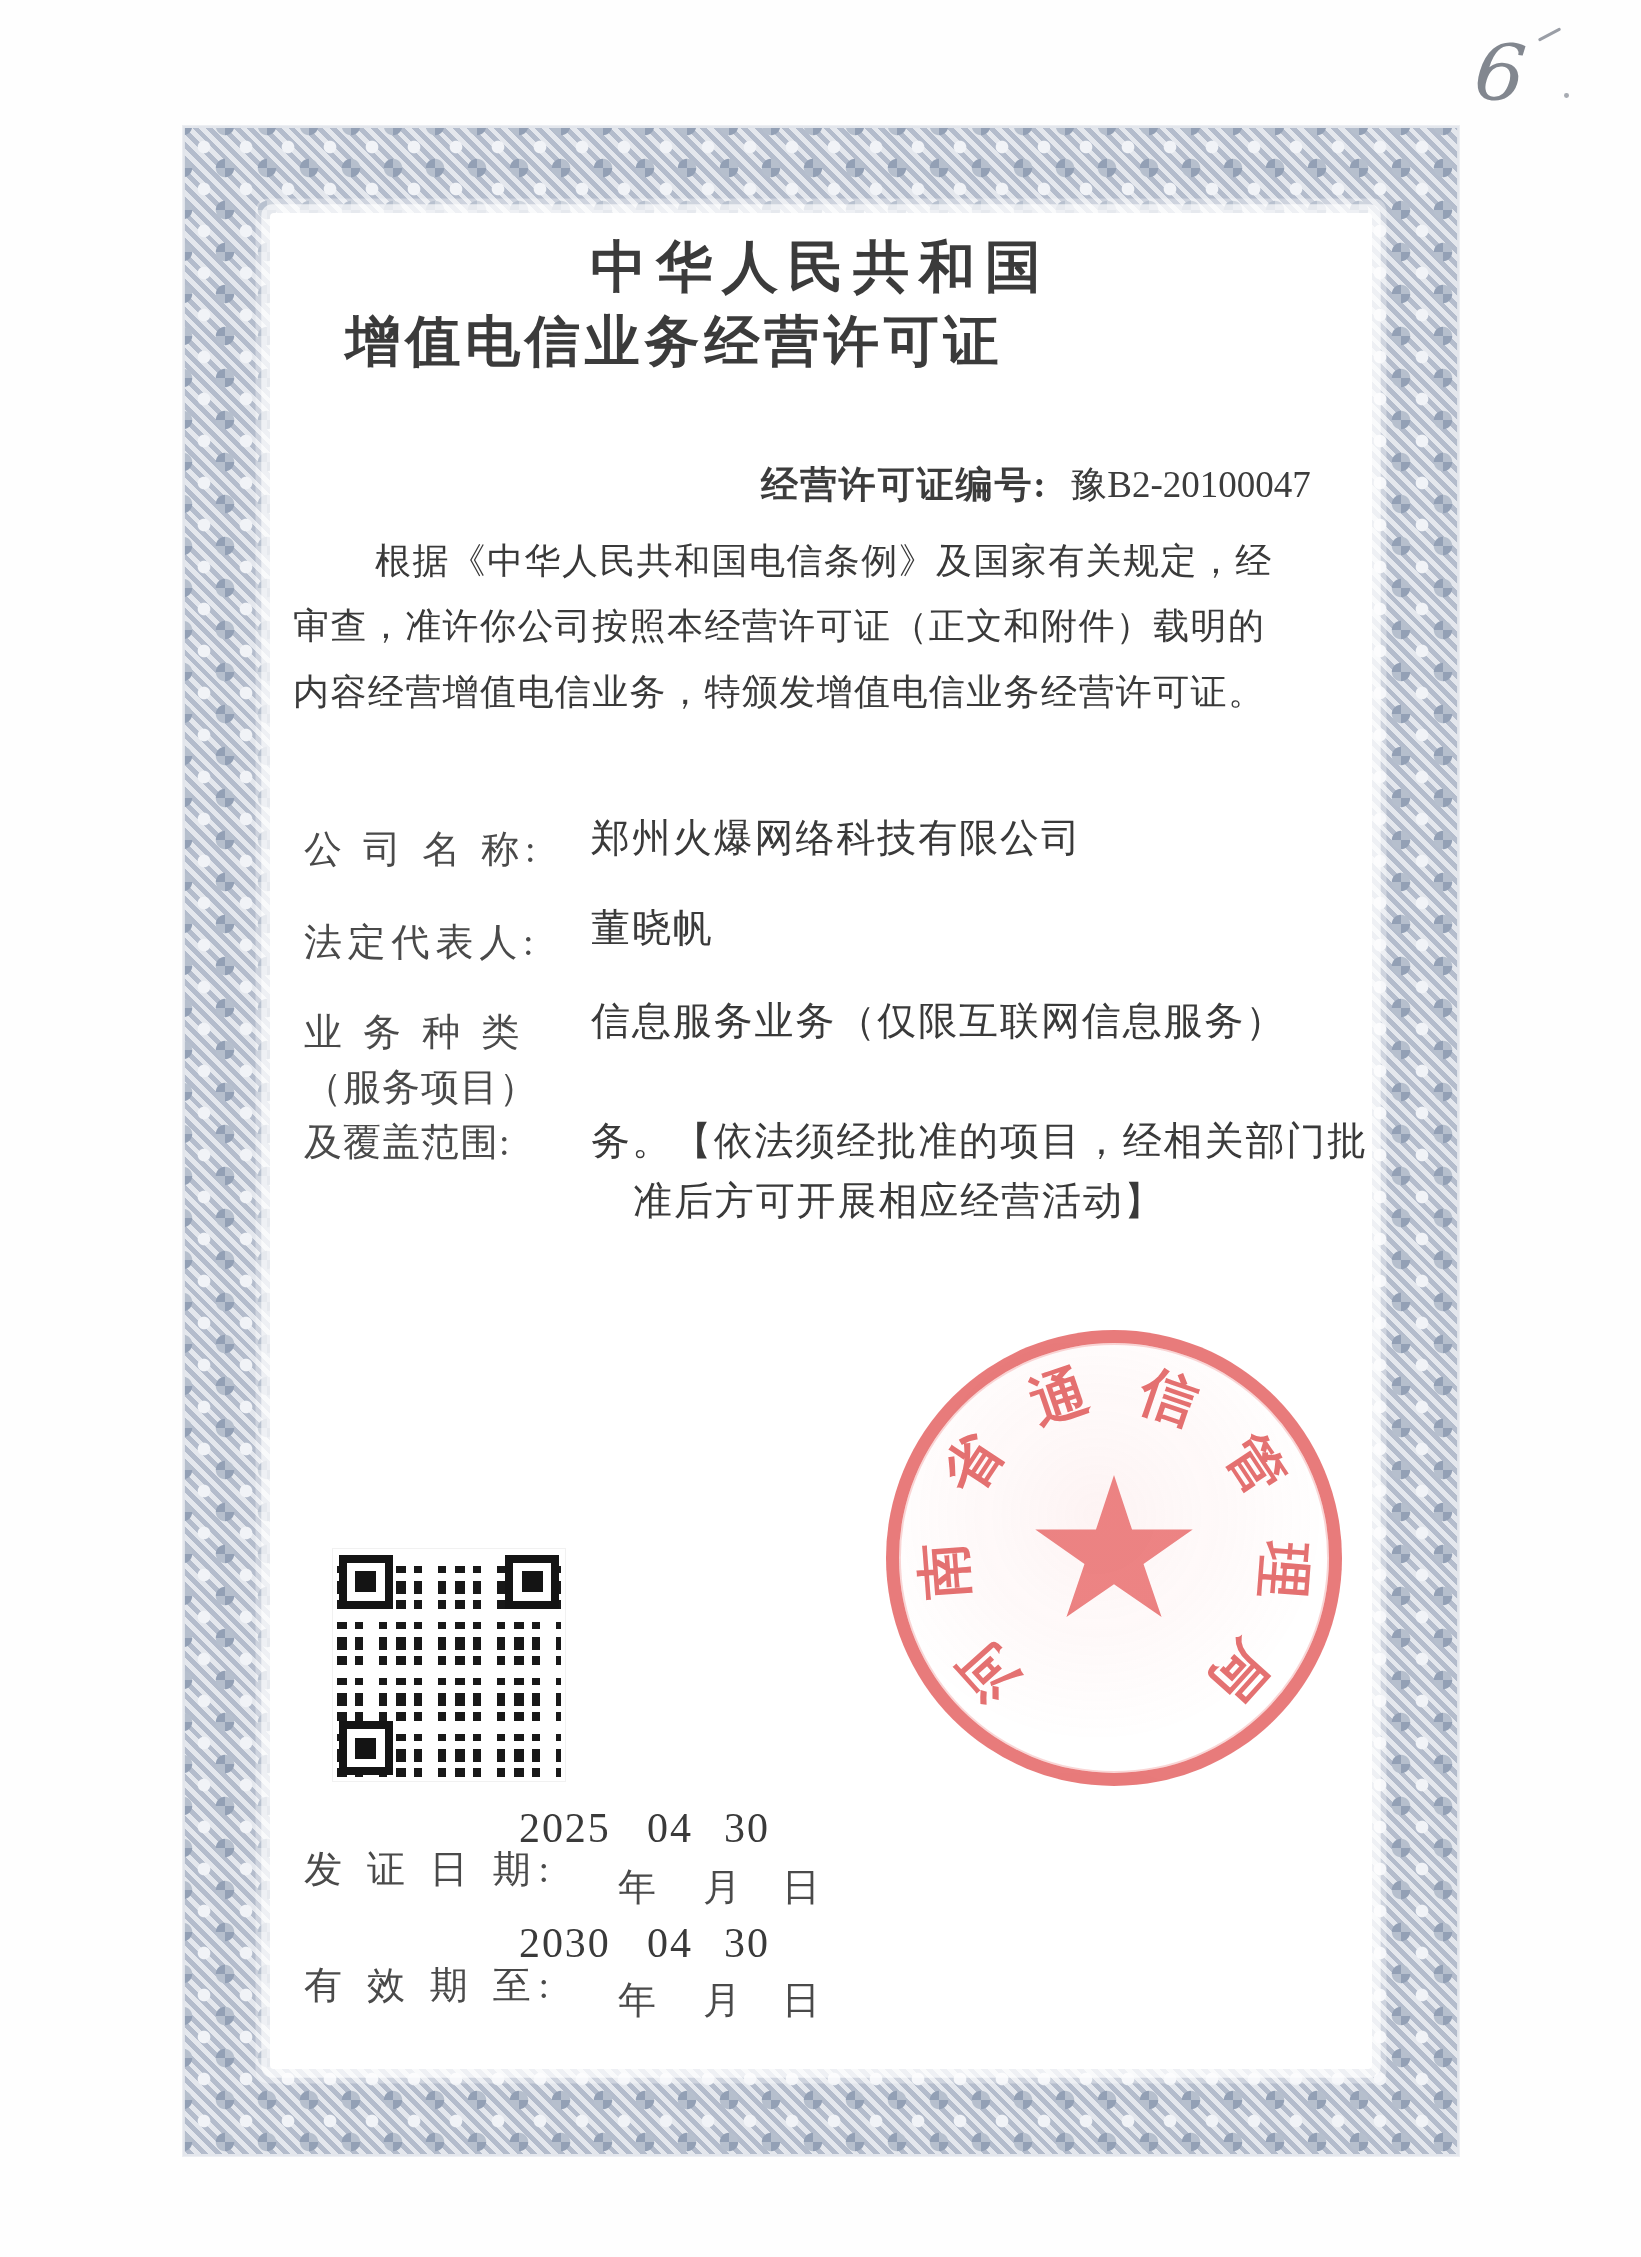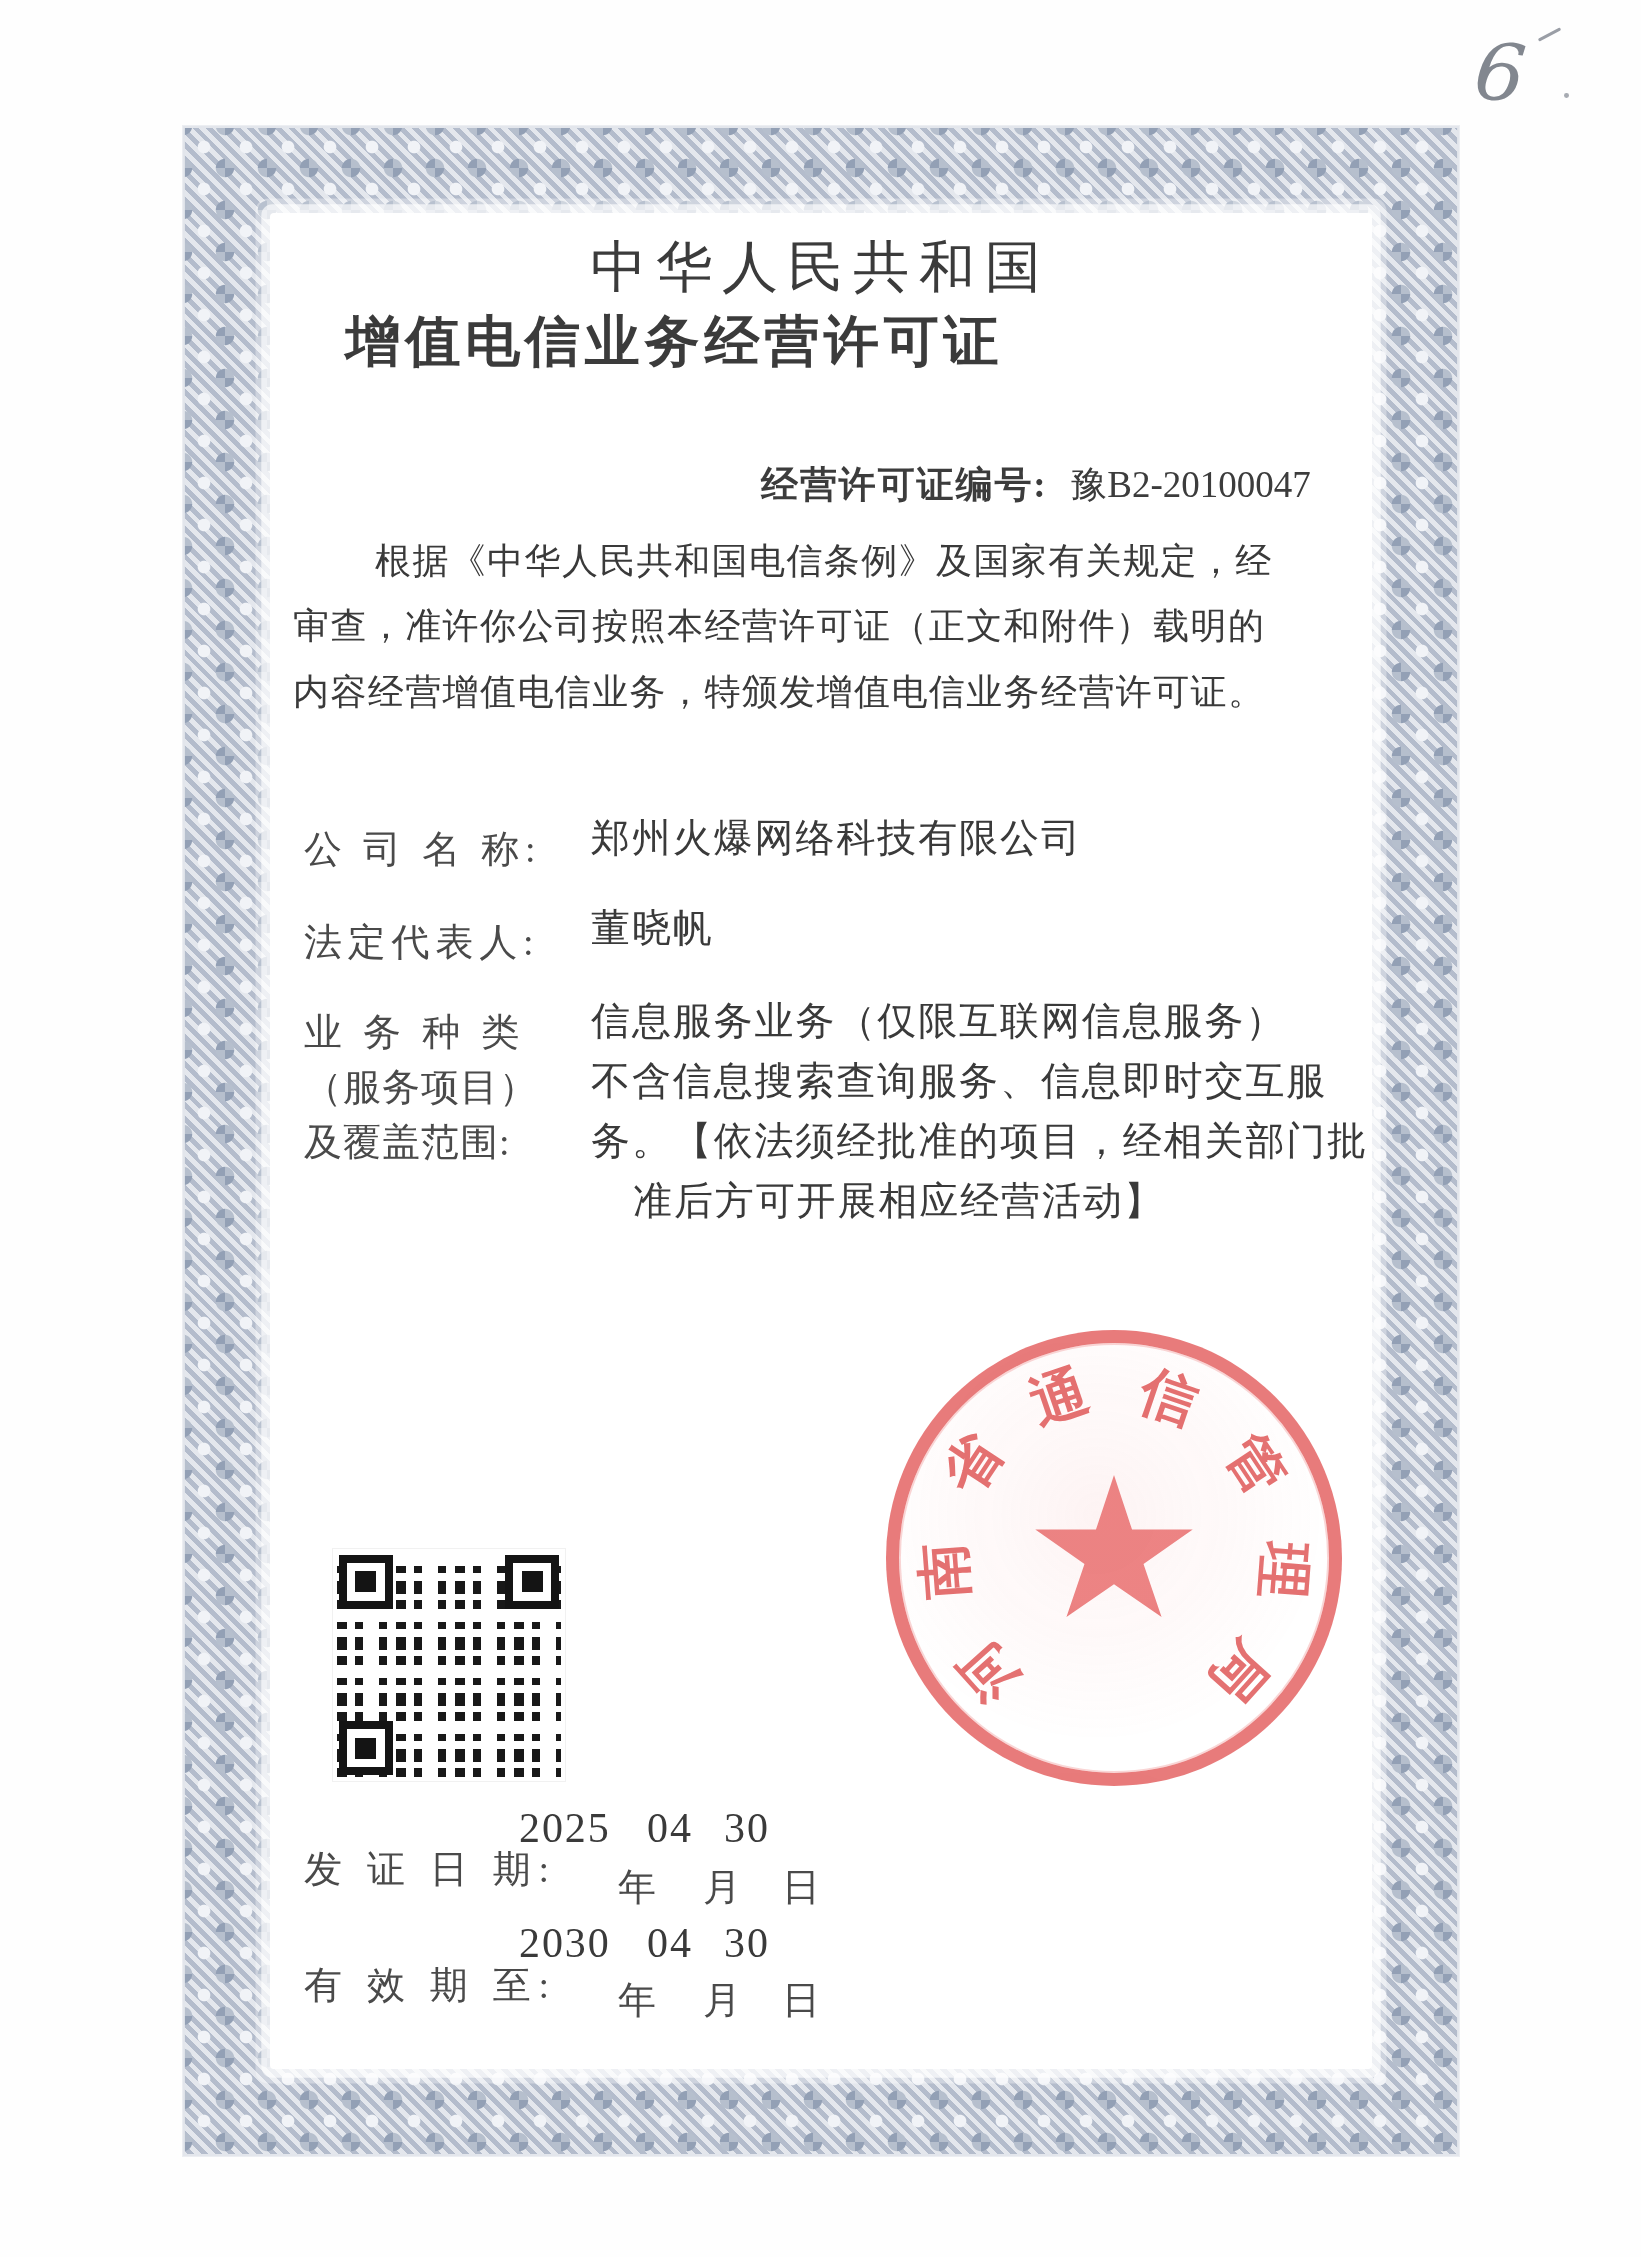--- a/index.html
+++ b/index.html
@@ -44,21 +44,21 @@
     box-shadow: inset 0 0 0 1.9px #e3e6ec, 0 0 0 1px #eceef2;
   }
   .frame-inner {
     position:absolute; inset:87px; background:#fff; border-radius:3.9px;
     box-shadow: 0 0 0 8.7px rgba(255,255,255,.65), 0 0 0 14.5px rgba(255,255,255,.35);
   }
 
   
   .title1 {
     position:absolute; left:0; width:1641px; top:230px; text-align:center;
-    font-size:56px; font-weight:normal; color:#3b3b3b; letter-spacing:9.7px;
+    font-size:56px; font-weight:bold; color:#3b3b3b; letter-spacing:9.7px;
   }
   .title2 {
     position:absolute; left:0; width:1349px; top:305px; text-align:center;
     font-size:55px; font-weight:bold; color:#3b3b3b; letter-spacing:4.8px;
   }
 
   
   .license-row { position:absolute; left:761px; top:460px; font-size:37px; white-space:nowrap; }
   .license-label { font-weight:bold; color:#3c3c3c; letter-spacing:1.9px;text-align:center; }
   .license-value { color:#3c3c3c; margin-left:13.5px; font-family:"Liberation Serif",serif; }
@@ -182,21 +182,20 @@
   <div class="field-label lbl-company">公 司 名 称:</div>
   <div class="field-value val-company">郑州火爆网络科技有限公司</div>
 
   <div class="field-label lbl-rep">法定代表人:</div>
   <div class="field-value val-rep">董晓帆</div>
 
   <div class="field-label lbl-biz1">业 务 种 类</div>
   <div class="field-label lbl-biz2">（服务项目）</div>
   <div class="field-label lbl-biz3">及覆盖范围:</div>
   <div class="field-value val-biz1">信息服务业务（仅限互联网信息服务）</div>
-  <div class="field-value val-biz2">不含信息搜索查询服务、信息即时交互服</div>
   <div class="field-value val-biz3">务。【依法须经批准的项目，经相关部门批</div>
   <div class="field-value val-biz4">准后方可开展相应经营活动】</div>
 
   <div class="qr">
     <div class="qr-noise"></div>
     <div class="qr-finder qr-tl"></div>
     <div class="qr-finder qr-tr"></div>
     <div class="qr-finder qr-bl"></div>
   </div>
 

